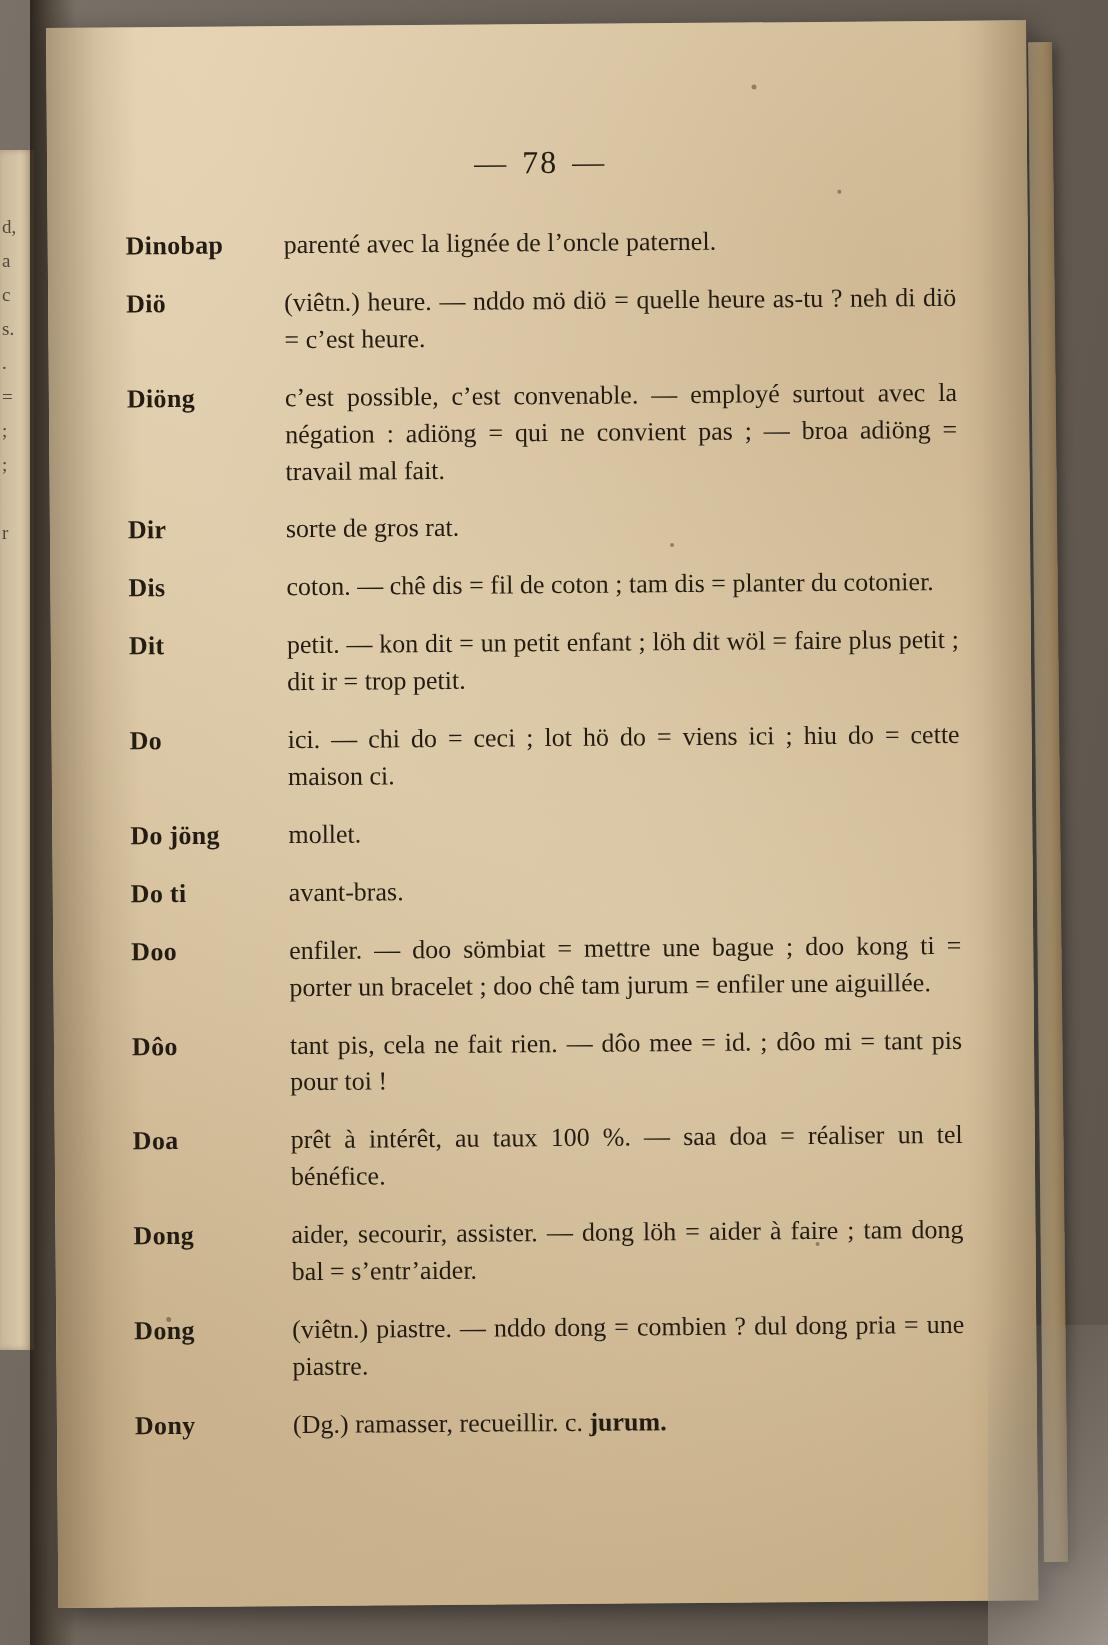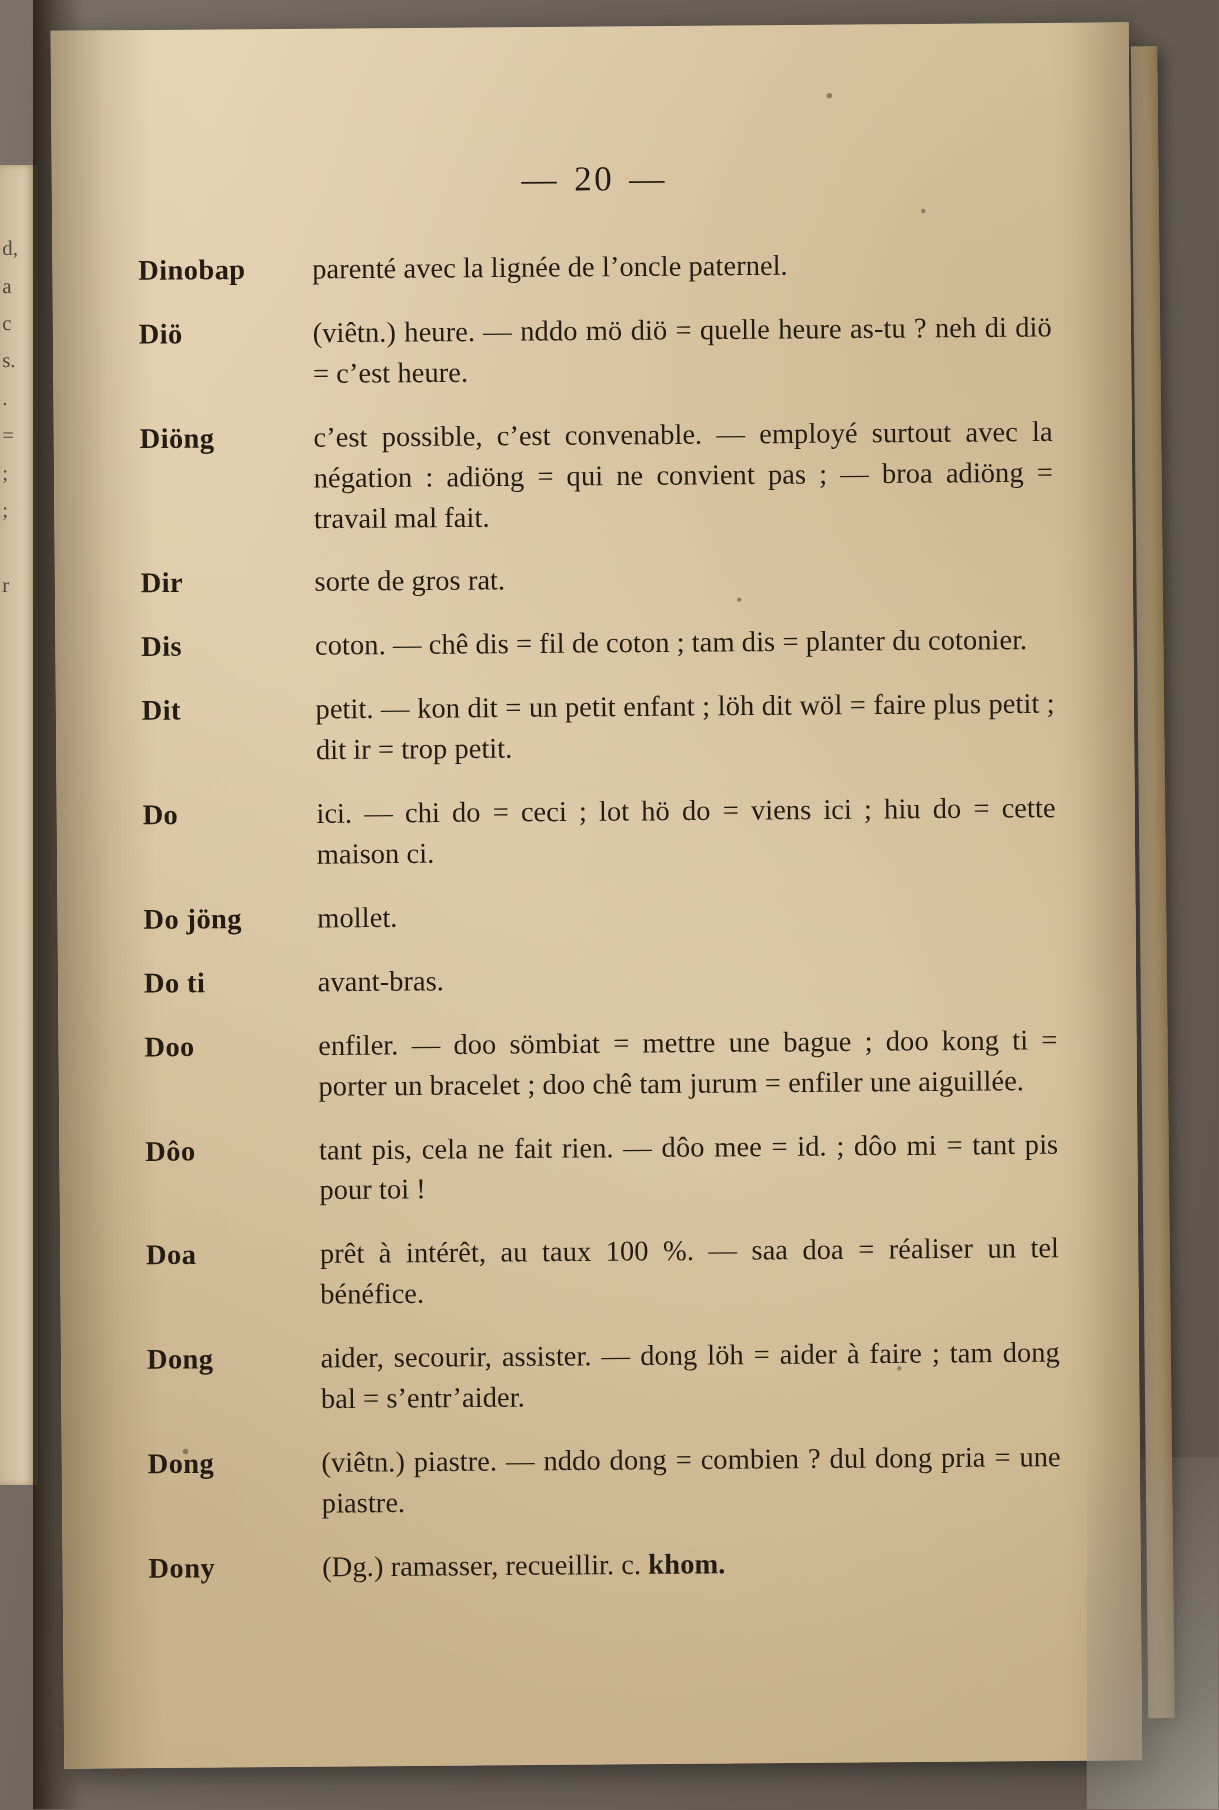--- a/index.html
+++ b/index.html
@@ -198,21 +198,21 @@
 
     <span class="speck" style="left:705px; top:62px; width:5px; height:5px;"></span>
     <span class="speck" style="left:790px; top:168px; width:4px; height:4px;"></span>
     <span class="speck" style="left:620px; top:520px; width:4px; height:4px;"></span>
     <span class="speck" style="left:110px; top:1290px; width:5px; height:5px;"></span>
     <span class="speck" style="left:760px; top:1220px; width:4px; height:4px;"></span>
 
     <div class="content">
 
       <div class="folio">
-        <span class="dash">—</span><span>20</span><span class="dash">—</span>
+        <span class="dash">—</span><span>78</span><span class="dash">—</span>
       </div>
 
       <div class="entries">
 
         <div class="entry">
           <div class="headword">Dinobap</div>
           <div class="gloss">parenté avec la lignée de l’oncle paternel.</div>
         </div>
 
         <div class="entry">
@@ -275,21 +275,21 @@
           <div class="gloss">aider, secourir, assister. — dong löh = aider à faire ; tam dong bal = s’entr’aider.</div>
         </div>
 
         <div class="entry">
           <div class="headword">Dong</div>
           <div class="gloss">(viêtn.) piastre. — nddo dong = combien ? dul dong pria = une piastre.</div>
         </div>
 
         <div class="entry">
           <div class="headword">Dony</div>
-          <div class="gloss" style="text-align:left;"><span>(Dg.) ramasser, recueillir. c. </span><b>khom.</b></div>
+          <div class="gloss" style="text-align:left;"><span>(Dg.) ramasser, recueillir. c. </span><b>jurum.</b></div>
         </div>
 
       </div>
     </div>
   </div>
 
   <div class="desk-corner"></div>
 </div>
 
 </body></html>

